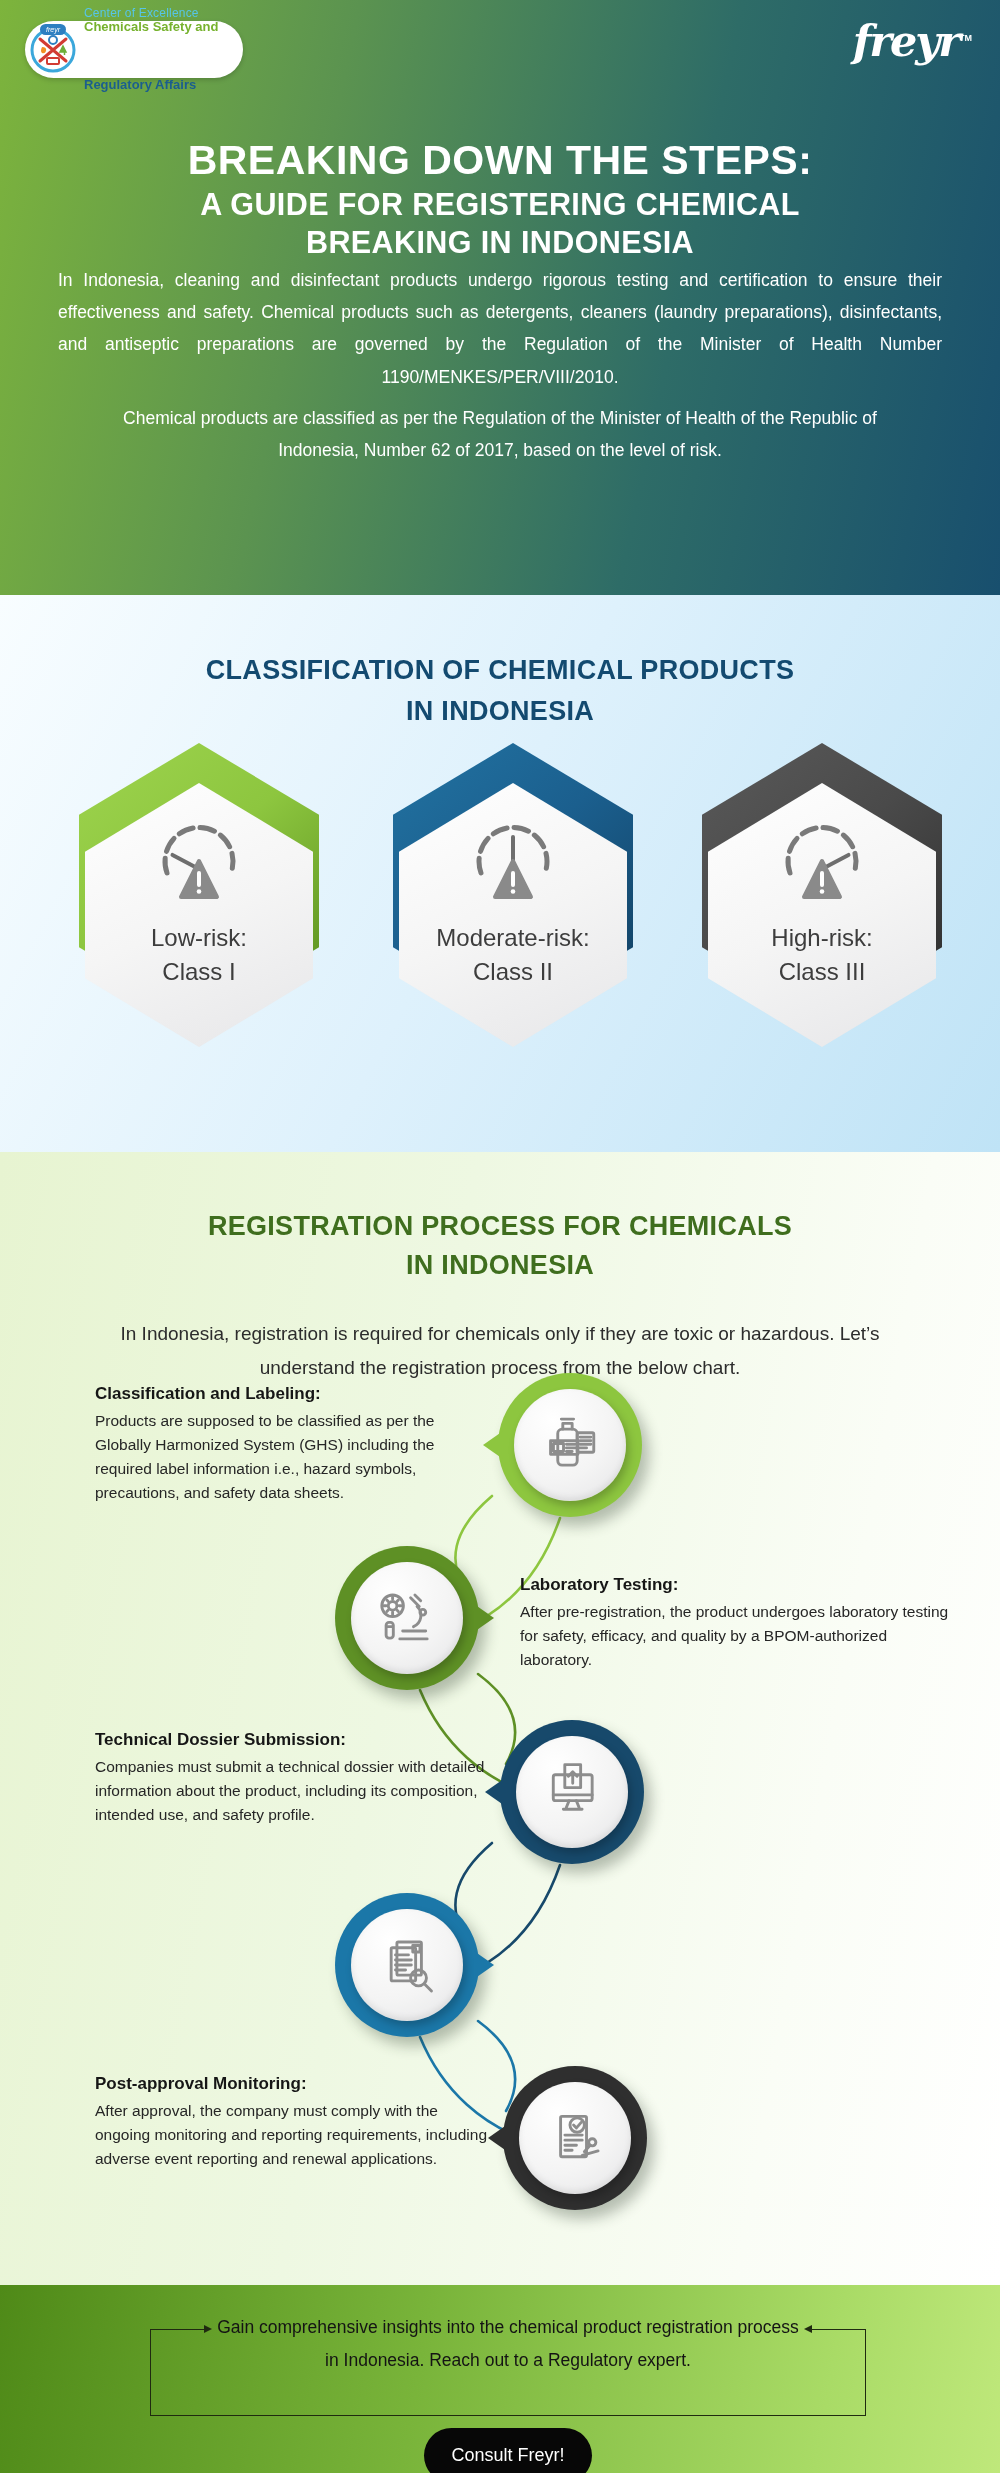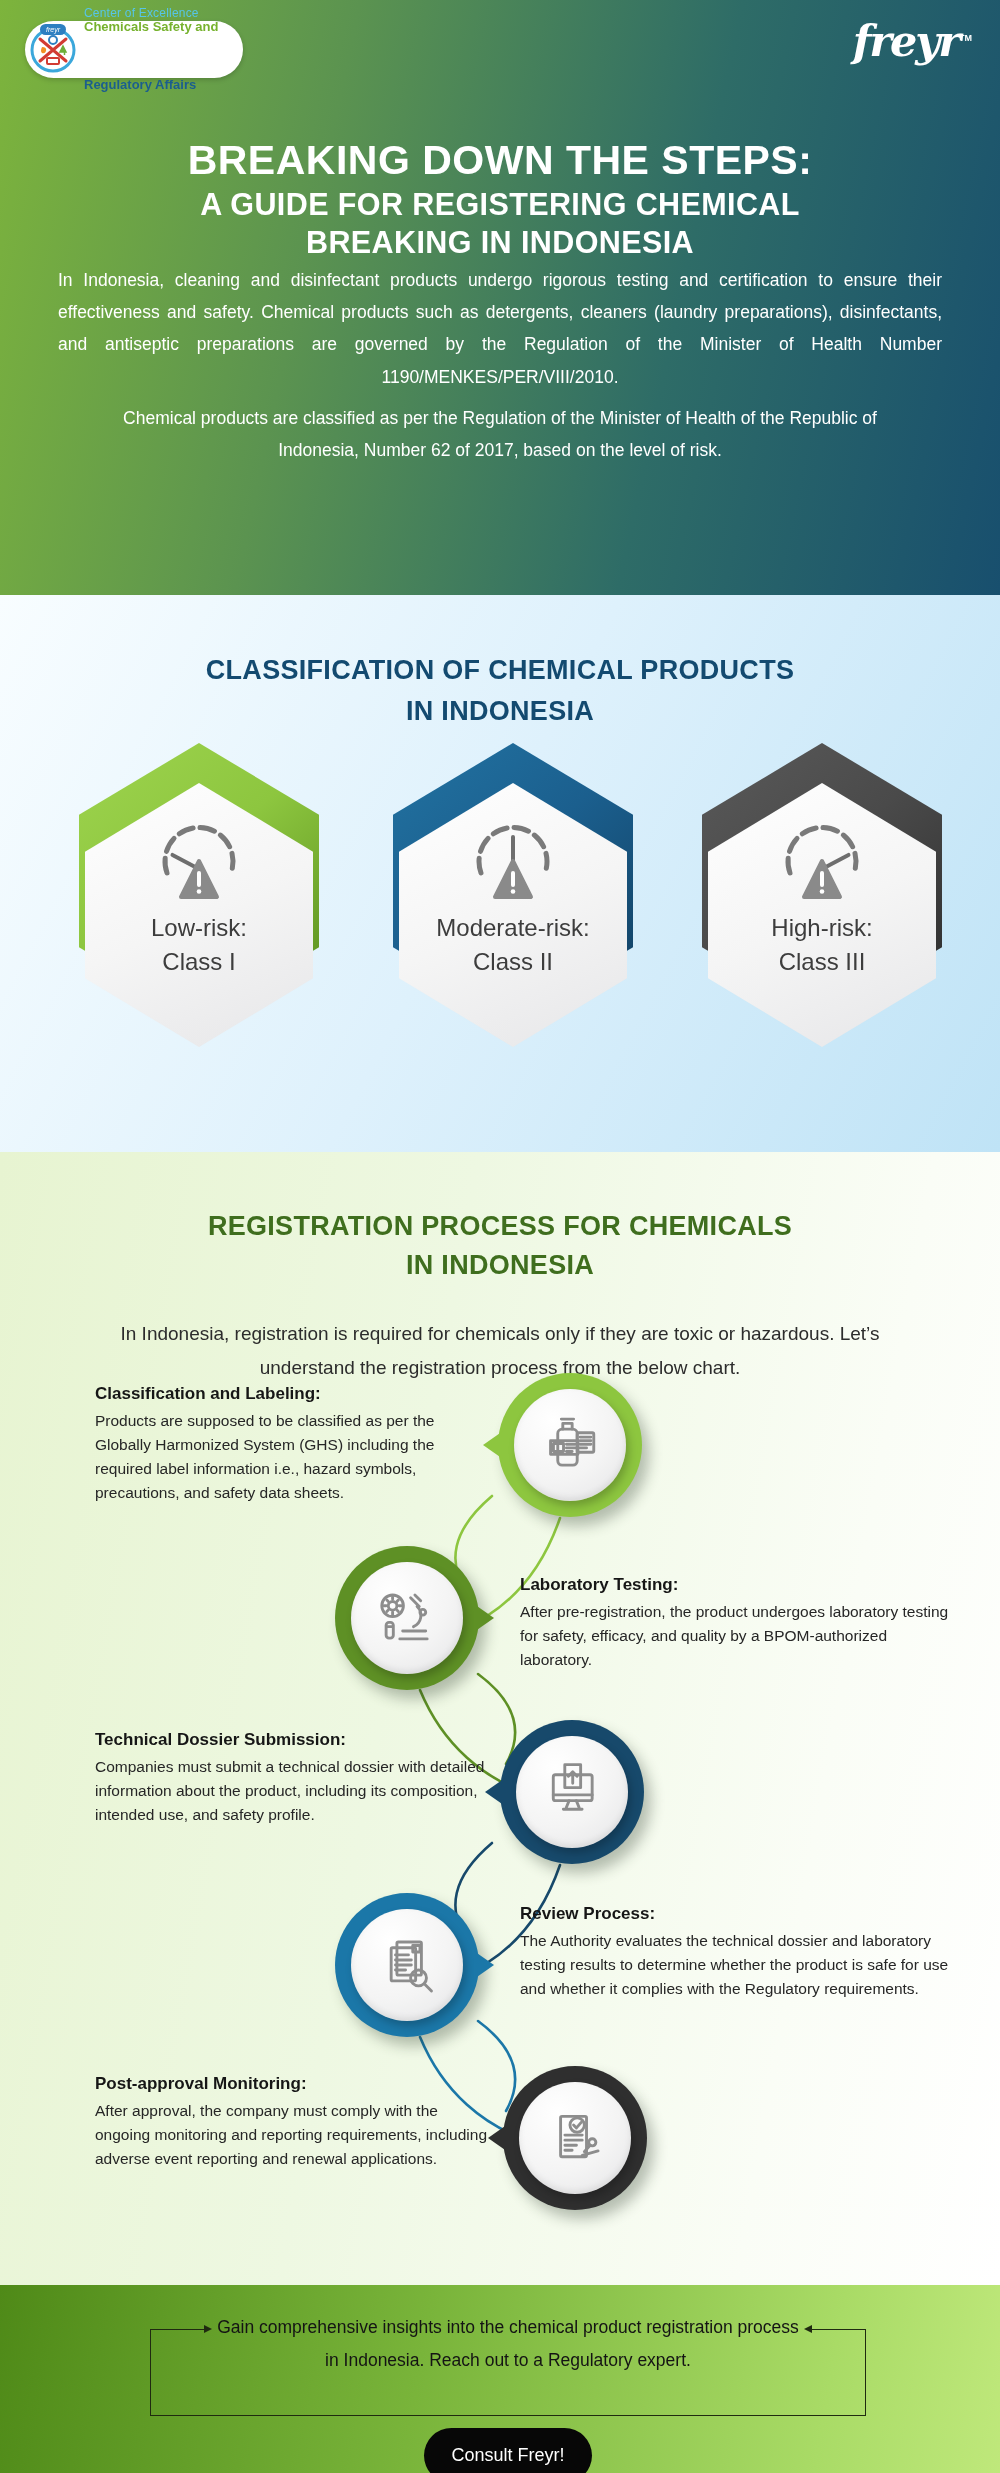--- a/index.html
+++ b/index.html
@@ -39,21 +39,21 @@
   .hex{clip-path:polygon(50% 0,100% 26%,100% 74%,50% 100%,0 74%,0 26%);}
   .hex-back{position:absolute;left:3px;top:0;width:240px;height:276px;}
   .hex-green{background:linear-gradient(140deg,#9ed44e 0%,#8dc63f 45%,#558a1b 100%);}
   .hex-blue{background:linear-gradient(140deg,#2273a2 0%,#1b5f8e 45%,#103d5e 100%);}
   .hex-dark{background:linear-gradient(140deg,#5a5a5a 0%,#4a4a4a 45%,#2b2b2b 100%);}
   .hex-front{position:absolute;left:9px;top:40px;width:228px;height:264px;
              background:linear-gradient(155deg,#ffffff 0%,#f5f5f5 50%,#e6e6e8 100%);
              filter:drop-shadow(0 12px 8px rgba(40,60,80,.25));
              display:flex;flex-direction:column;align-items:center;}
   .hex-front .gauge{margin-top:30px;}
-  .hex-label{margin-top:6px;text-align:center;color:#3d3d3d;font-size:24px;line-height:1.4;}
+  .hex-label{margin-top:16px;text-align:center;color:#3d3d3d;font-size:24px;line-height:1.4;}
   
   .process{position:absolute;left:0;top:1152px;width:1000px;height:1133px;
            background:linear-gradient(100deg,#e7f4d1 0%,#eef8e2 40%,#fafdf6 78%,#ffffff 100%);}
   .process-h{position:absolute;left:0;top:55px;width:1000px;text-align:center;
              color:#3f6e1e;font-size:27px;font-weight:bold;line-height:1.45;letter-spacing:.3px;}
   .process-intro{position:absolute;left:100px;top:146px;width:800px;text-align:center;
                  color:#2c2c2c;font-size:19px;line-height:1.8;}
   .flow{position:absolute;left:0;top:0;width:1000px;height:1133px;padding-left:43px;}
   .links{position:absolute;left:0;top:0;pointer-events:none;}
   .step-text{position:absolute;color:#222;}
@@ -273,24 +273,20 @@
           <svg width="72" height="72" viewBox="0 0 100 100" class="icon-stroke">
             <rect x="36" y="18" width="34" height="46" rx="2"></rect>
             <rect x="58" y="23" width="10" height="9"></rect>
             <rect x="28" y="26" width="34" height="46" rx="2"></rect>
             <path d="M34 36 h18 M34 43 h22 M34 50 h22 M34 57 h14"></path>
             <circle cx="66" cy="68" r="11"></circle>
             <path d="M74 76 l10 10"></path>
           </svg>
         </div>
       </div>
-      <div class="step-text" style="left:520px;top:752px;width:445px;">
-        <div class="step-title">Review Process:</div>
-        <div class="step-body">The Authority evaluates the technical dossier and laboratory testing results to determine whether the product is safe for use and whether it complies with the Regulatory requirements.</div>
-      </div>
 
       <div class="step-text" style="left:95px;top:922px;width:395px;">
         <div class="step-title">Post-approval Monitoring:</div>
         <div class="step-body">After approval, the company must comply with the ongoing monitoring and reporting requirements, including adverse event reporting and renewal applications.</div>
       </div>
       <div class="circle ring5 pt-left" style="left:503px;top:914px;">
         <div class="inner">
           <svg width="72" height="72" viewBox="0 0 100 100" class="icon-stroke">
             <rect x="30" y="20" width="36" height="56" rx="2"></rect>
             <path d="M36 46 h24 M36 53 h24 M36 60 h16 M36 67 h10"></path>

